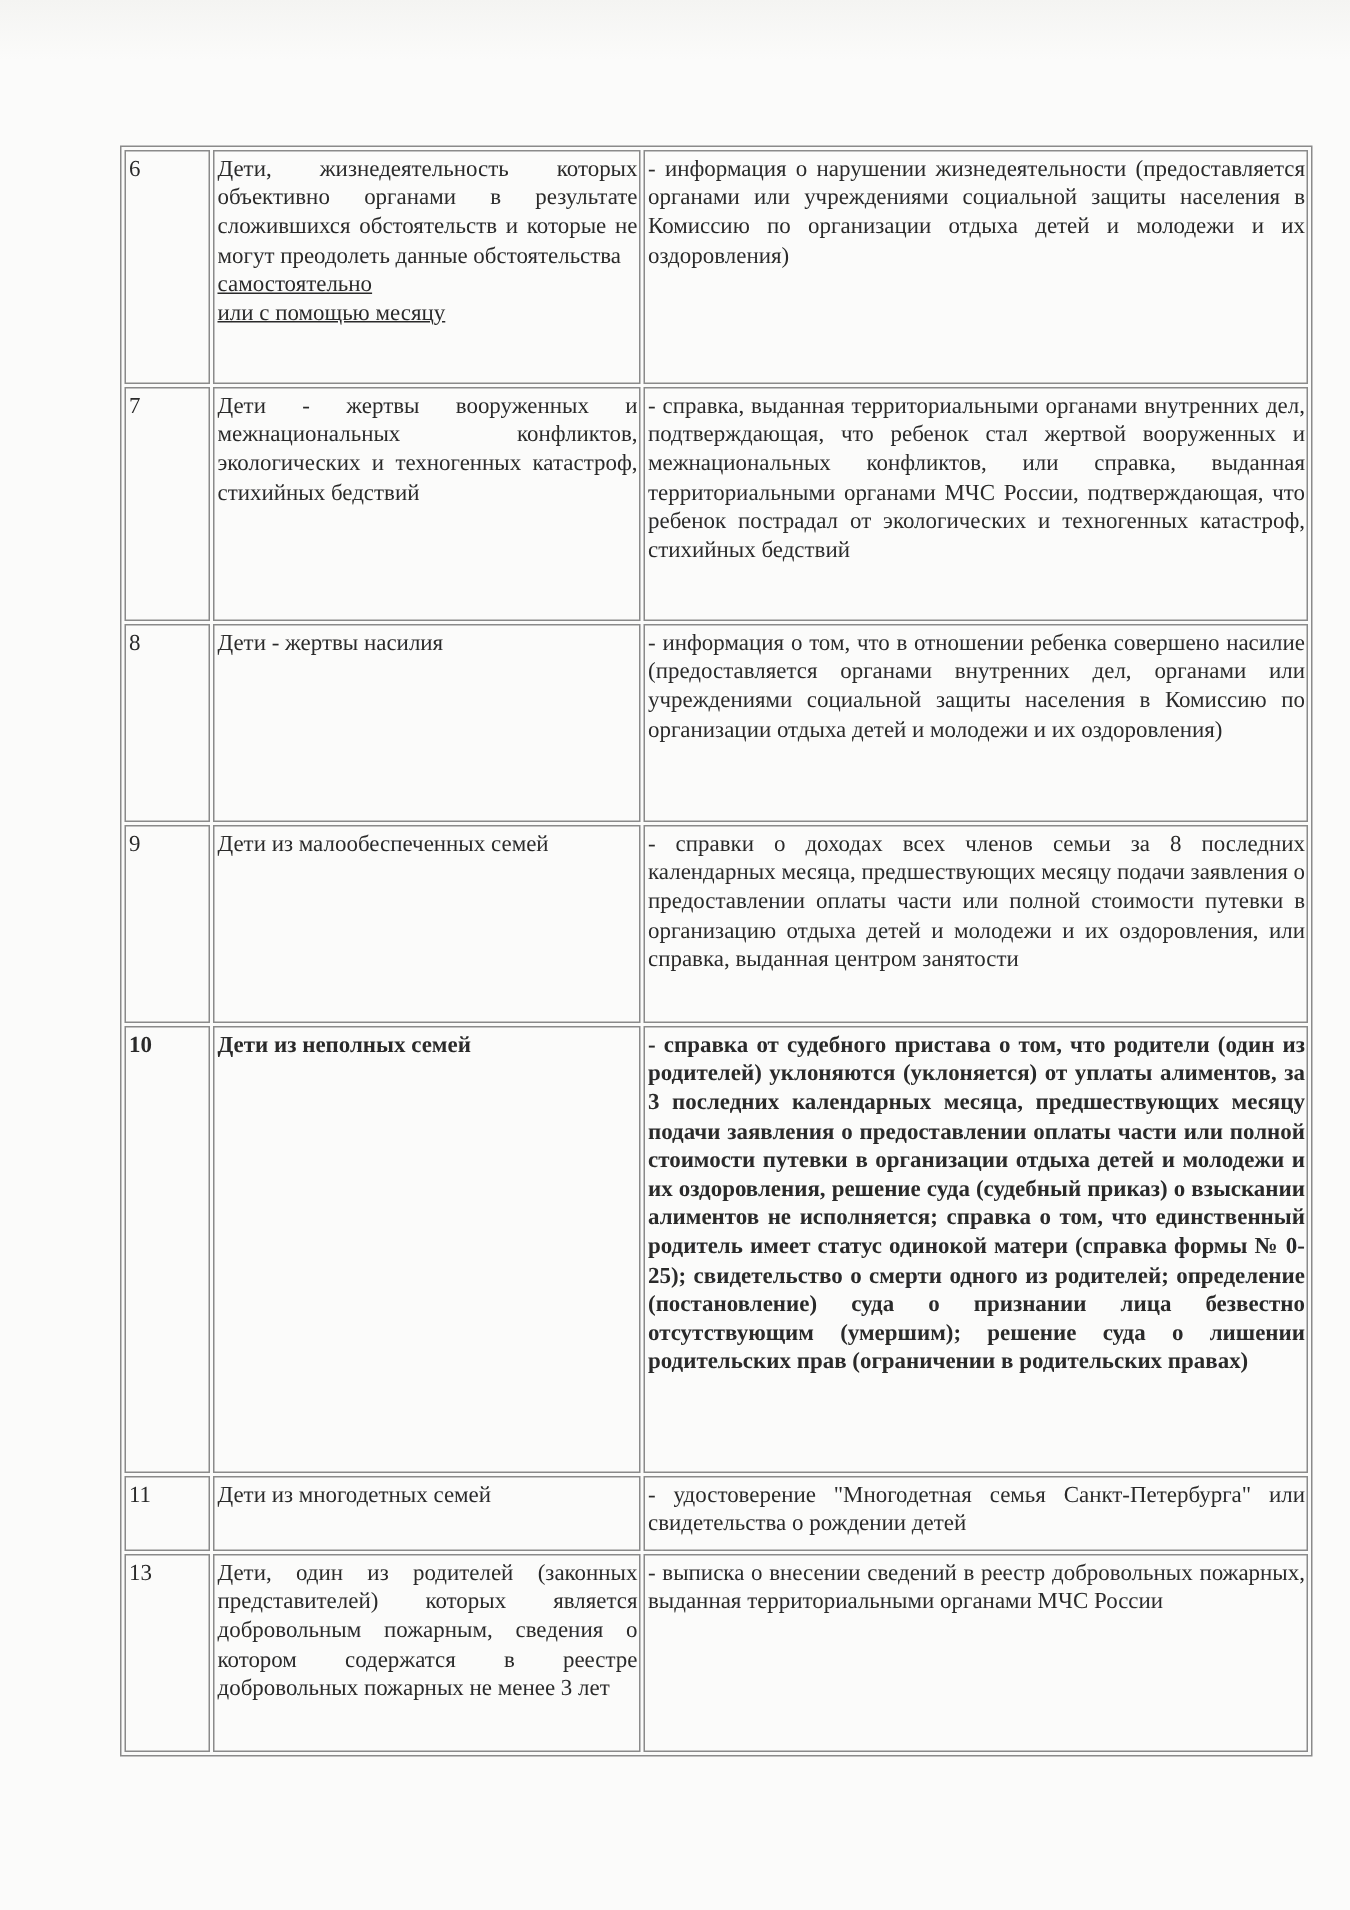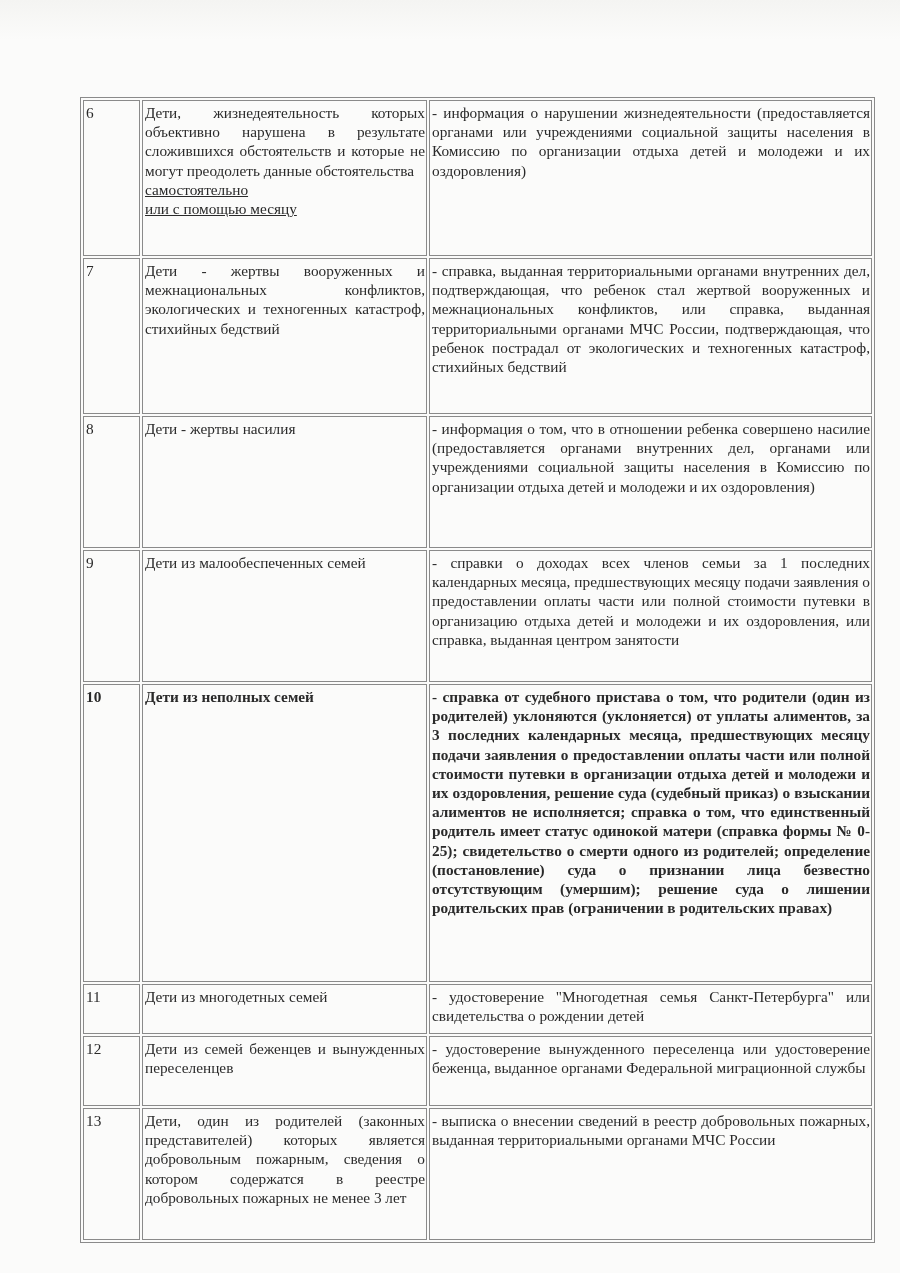--- a/index.html
+++ b/index.html
@@ -54,55 +54,50 @@
 <table class="doc-table">
   <colgroup>
     <col class="c-num">
       <col class="c-cat">
       <col class="c-doc">
   </colgroup>
   <tbody>
     <tr class="r6">
       <td class="num">6</td>
       <td class="cat">
-        <span>Дети, жизнедеятельность которых объективно нарушена в результате сложившихся обстоятельств и которые не могут преодолеть данные обстоятельства</span>
+        <span>Дети, жизнедеятельность которых объективно органами в результате сложившихся обстоятельств и которые не могут преодолеть данные обстоятельства</span>
         <span class="line">самостоятельно</span>
         <span class="line">или с помощью месяцу</span>
       </td>
       <td class="doc">- информация о нарушении жизнедеятельности (предоставляется органами или учреждениями социальной защиты населения в Комиссию по организации отдыха детей и молодежи и их оздоровления)</td>
     </tr>
     <tr class="r7">
       <td class="num">7</td>
       <td class="cat">Дети - жертвы вооруженных и межнациональных конфликтов, экологических и техногенных катастроф, стихийных бедствий</td>
       <td class="doc">- справка, выданная территориальными органами внутренних дел, подтверждающая, что ребенок стал жертвой вооруженных и межнациональных конфликтов, или справка, выданная территориальными органами МЧС России, подтверждающая, что ребенок пострадал от экологических и техногенных катастроф, стихийных бедствий</td>
     </tr>
     <tr class="r8">
       <td class="num">8</td>
       <td class="cat">Дети - жертвы насилия</td>
       <td class="doc">- информация о том, что в отношении ребенка совершено насилие (предоставляется органами внутренних дел, органами или учреждениями социальной защиты населения в Комиссию по организации отдыха детей и молодежи и их оздоровления)</td>
     </tr>
     <tr class="r9">
       <td class="num">9</td>
       <td class="cat">Дети из малообеспеченных семей</td>
-      <td class="doc">- справки о доходах всех членов семьи за 1 последних календарных месяца, предшествующих месяцу подачи заявления о предоставлении оплаты части или полной стоимости путевки в организацию отдыха детей и молодежи и их оздоровления, или справка, выданная центром занятости</td>
+      <td class="doc">- справки о доходах всех членов семьи за 8 последних календарных месяца, предшествующих месяцу подачи заявления о предоставлении оплаты части или полной стоимости путевки в организацию отдыха детей и молодежи и их оздоровления, или справка, выданная центром занятости</td>
     </tr>
     <tr class="r10">
       <td class="num">10</td>
       <td class="cat">Дети из неполных семей</td>
       <td class="doc">- справка от судебного пристава о том, что родители (один из родителей) уклоняются (уклоняется) от уплаты алиментов, за 3 последних календарных месяца, предшествующих месяцу подачи заявления о предоставлении оплаты части или полной стоимости путевки в организации отдыха детей и молодежи и их оздоровления, решение суда (судебный приказ) о взыскании алиментов не исполняется; справка о том, что единственный родитель имеет статус одинокой матери (справка формы № 0-25); свидетельство о смерти одного из родителей; определение (постановление) суда о признании лица безвестно отсутствующим (умершим); решение суда о лишении родительских прав (ограничении в родительских правах)</td>
     </tr>
     <tr class="r11">
       <td class="num">11</td>
       <td class="cat">Дети из многодетных семей</td>
       <td class="doc">- удостоверение "Многодетная семья Санкт-Петербурга" или свидетельства о рождении детей</td>
     </tr>
-    <tr class="r12">
-      <td class="num">12</td>
-      <td class="cat">Дети из семей беженцев и вынужденных переселенцев</td>
-      <td class="doc">- удостоверение вынужденного переселенца или удостоверение беженца, выданное органами Федеральной миграционной службы</td>
-    </tr>
     <tr class="r13">
       <td class="num">13</td>
       <td class="cat">Дети, один из родителей (законных представителей) которых является добровольным пожарным, сведения о котором содержатся в реестре добровольных пожарных не менее 3 лет</td>
       <td class="doc">- выписка о внесении сведений в реестр добровольных пожарных, выданная территориальными органами МЧС России</td>
     </tr>
   </tbody>
 </table>
 
 </body></html>

